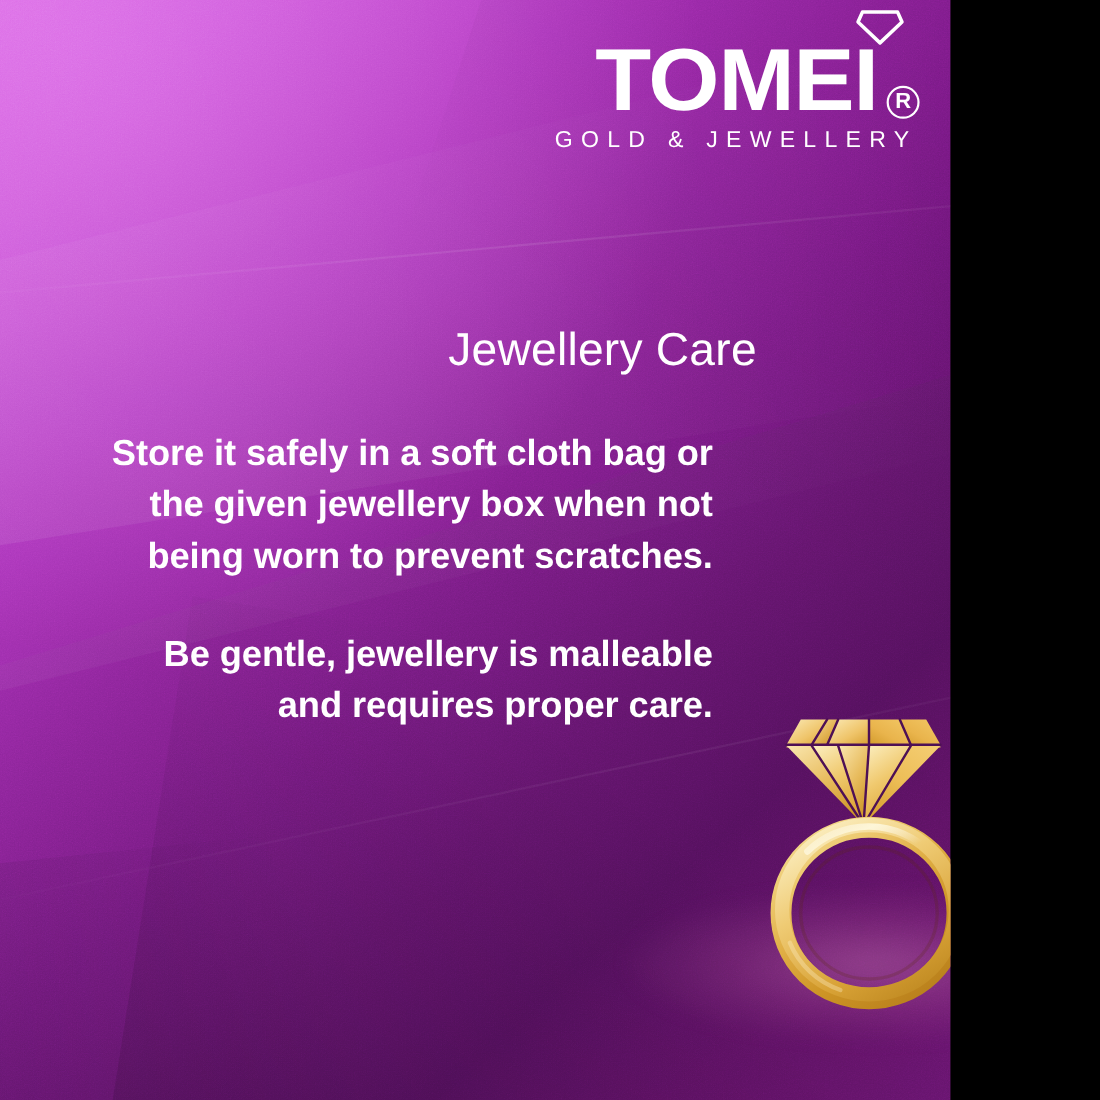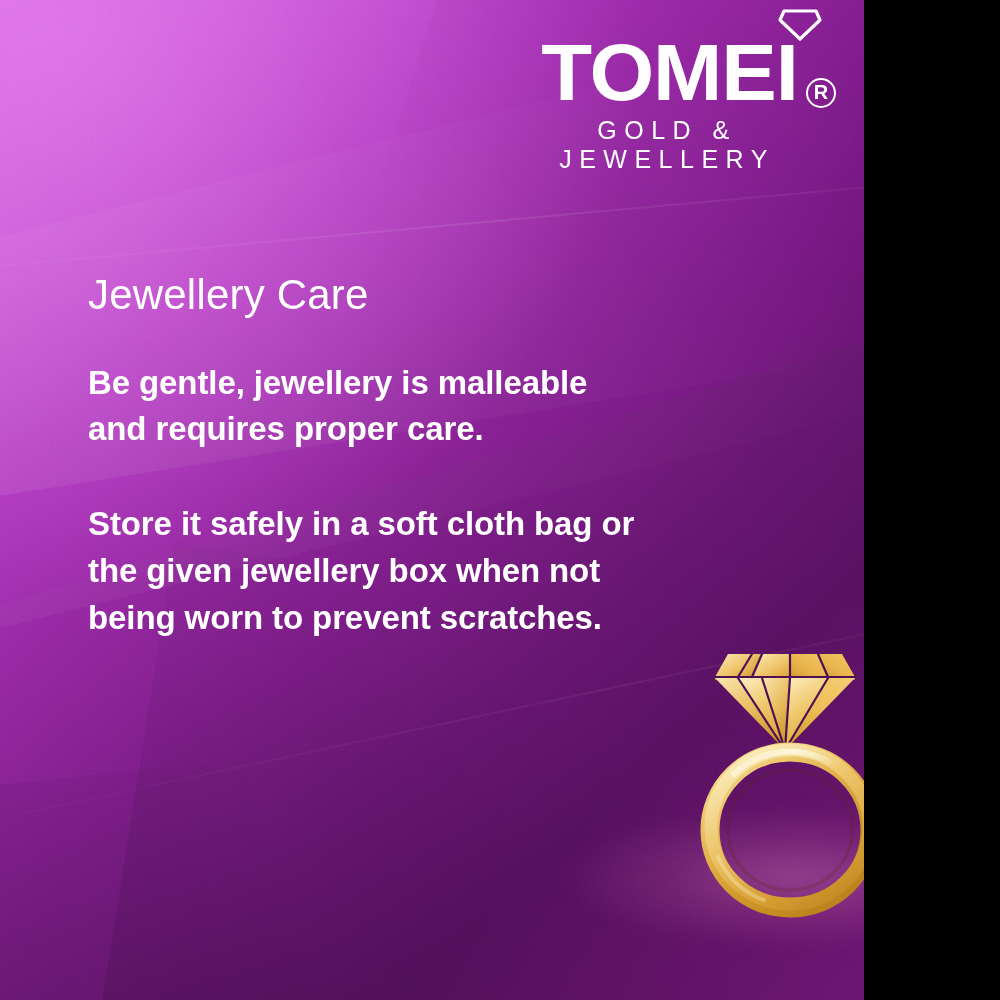--- a/index.html
+++ b/index.html
@@ -119,30 +119,30 @@
     border-radius:50%;
     color:#ffffff;
     font-size:20px;
     font-weight:bold;
     line-height:25px;
     text-align:center;
   }
   #logo-subtitle {
     margin-top:6px;
     padding-right:6px;
-    font-size:25px;
+    font-size:21px;
     font-weight:normal;
     color:#ffffff;
     letter-spacing:7.5px;
-    text-align:center;
+    text-align:right;
     font-family:"Liberation Sans", sans-serif;
   }
 
   
-  #copy { position:absolute; left:88px; top:273px; width:600px; }
+  #copy { position:absolute; left:88px; top:296px; width:600px;text-align:right; }
 
   #headline {
     font-size:42px;
     font-weight:400;
     color:#ffffff;
     letter-spacing:0.2px;
     line-height:1.06;
   }
 
   .para {
@@ -204,23 +204,23 @@
       <div id="wordmark">TOMEI</div>
       <div id="reg-mark">R</div>
     </div>
 
     <div id="logo-subtitle">GOLD &amp; JEWELLERY</div>
   </div>
 
   <div id="copy">
     <h1 id="headline">Jewellery Care</h1>
 
+    <p class="para second">Store it safely in a soft cloth bag or the given jewellery box when not being worn to prevent scratches.</p>
+
     <p class="para first">Be gentle, jewellery is malleable and requires proper care.</p>
-
-    <p class="para second">Store it safely in a soft cloth bag or the given jewellery box when not being worn to prevent scratches.</p>
   </div>
 
   <div id="ring-figure">
     <div id="ring-glow"></div>
 
     <svg id="ring-svg" viewBox="0 0 200 290">
       <defs>
 
         <linearGradient id="gFacetA" x1="0" y1="0" x2="1" y2="1">
           <stop offset="0%" stop-color="#F6DE9C"></stop>

